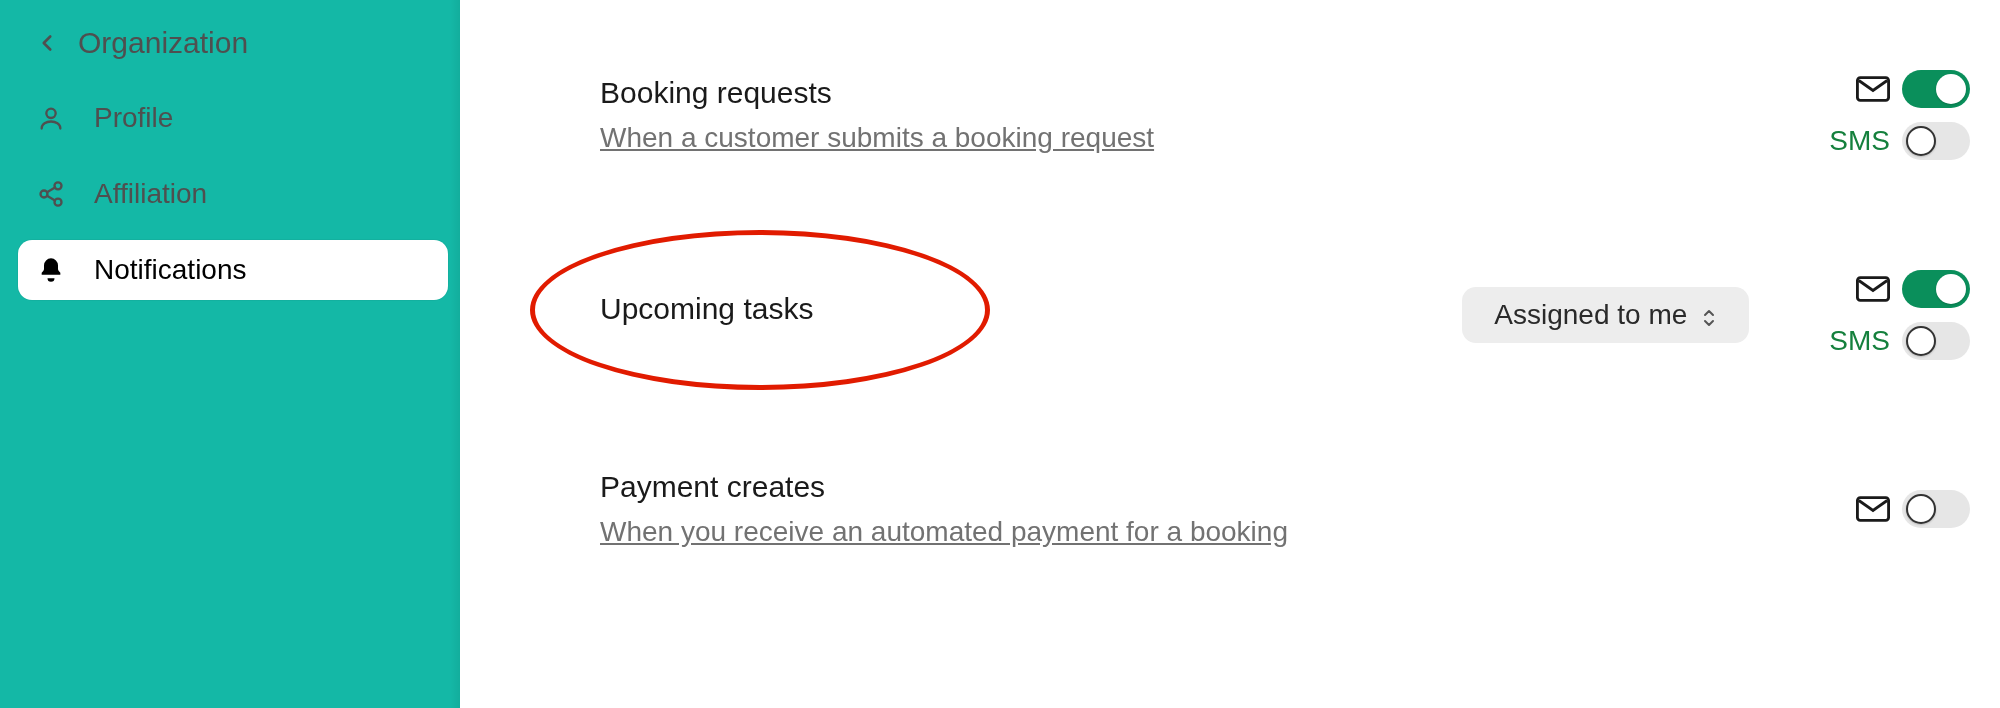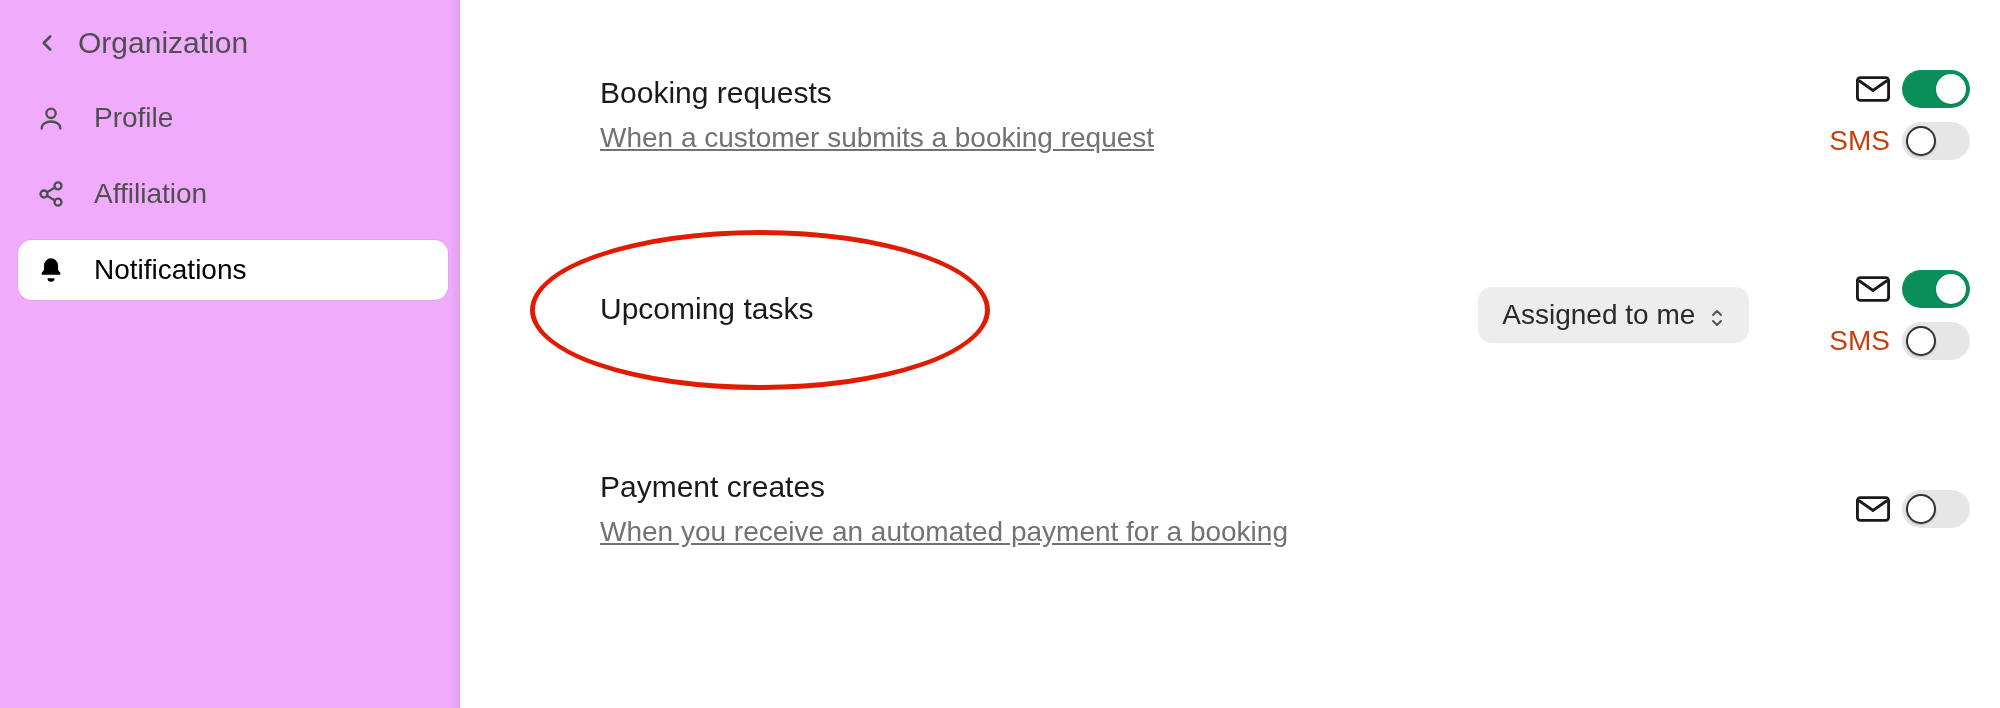--- a/index.html
+++ b/index.html
@@ -11,21 +11,21 @@
     overflow: hidden;
   }
   .layout {
     display: flex;
     height: 100%;
   }
   
   .sidebar {
     width: 460px;
     flex: 0 0 460px;
-    background: #f0abfc;
+    background: #14b8a6;
     padding: 20px 12px 20px 18px;
     position: relative;
   }
   .sidebar::after {
     content: "";
     position: absolute;
     top: 0;
     right: 0;
     width: 10px;
     height: 100%;
@@ -93,21 +93,21 @@
     text-decoration: underline;
   }
   .row-mid {
     margin-right: 80px;
   }
   .dropdown {
     display: inline-flex;
     align-items: center;
     gap: 14px;
     background: #ededed;
-    padding: 12px 24px;
+    padding: 12px 32px;
     border-radius: 14px;
     font-size: 28px;
     color: #2a2a2a;
     cursor: pointer;
   }
   .dropdown .chev {
     width: 16px;
     height: 22px;
   }
   .row-right {
@@ -116,21 +116,21 @@
     gap: 14px;
     align-items: flex-end;
   }
   .toggle-line {
     display: flex;
     align-items: center;
     gap: 12px;
   }
   .channel-label {
     font-size: 28px;
-    color: #c2410c;
+    color: #15803d;
   }
   .channel-icon {
     width: 34px;
     height: 26px;
   }
   .toggle {
     width: 68px;
     height: 38px;
     border-radius: 19px;
     position: relative;

